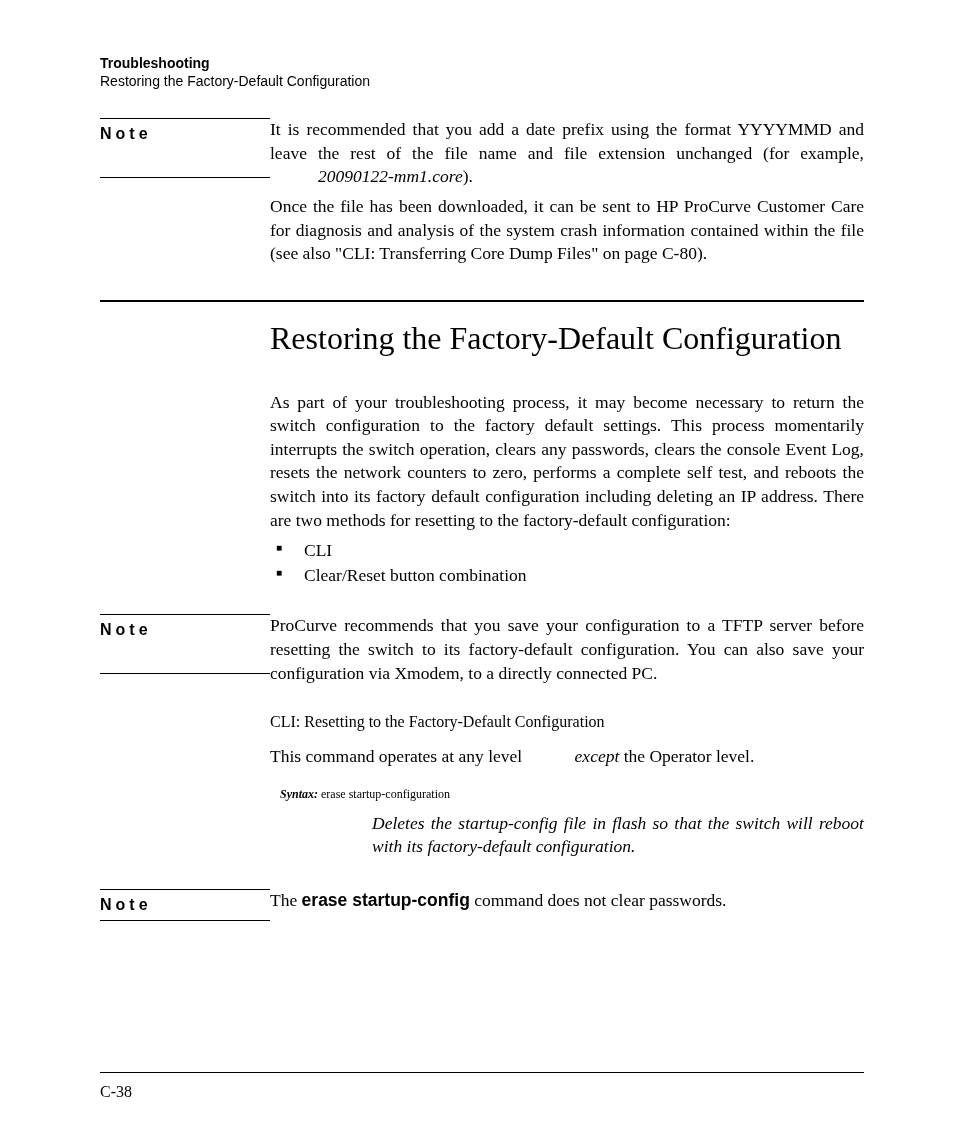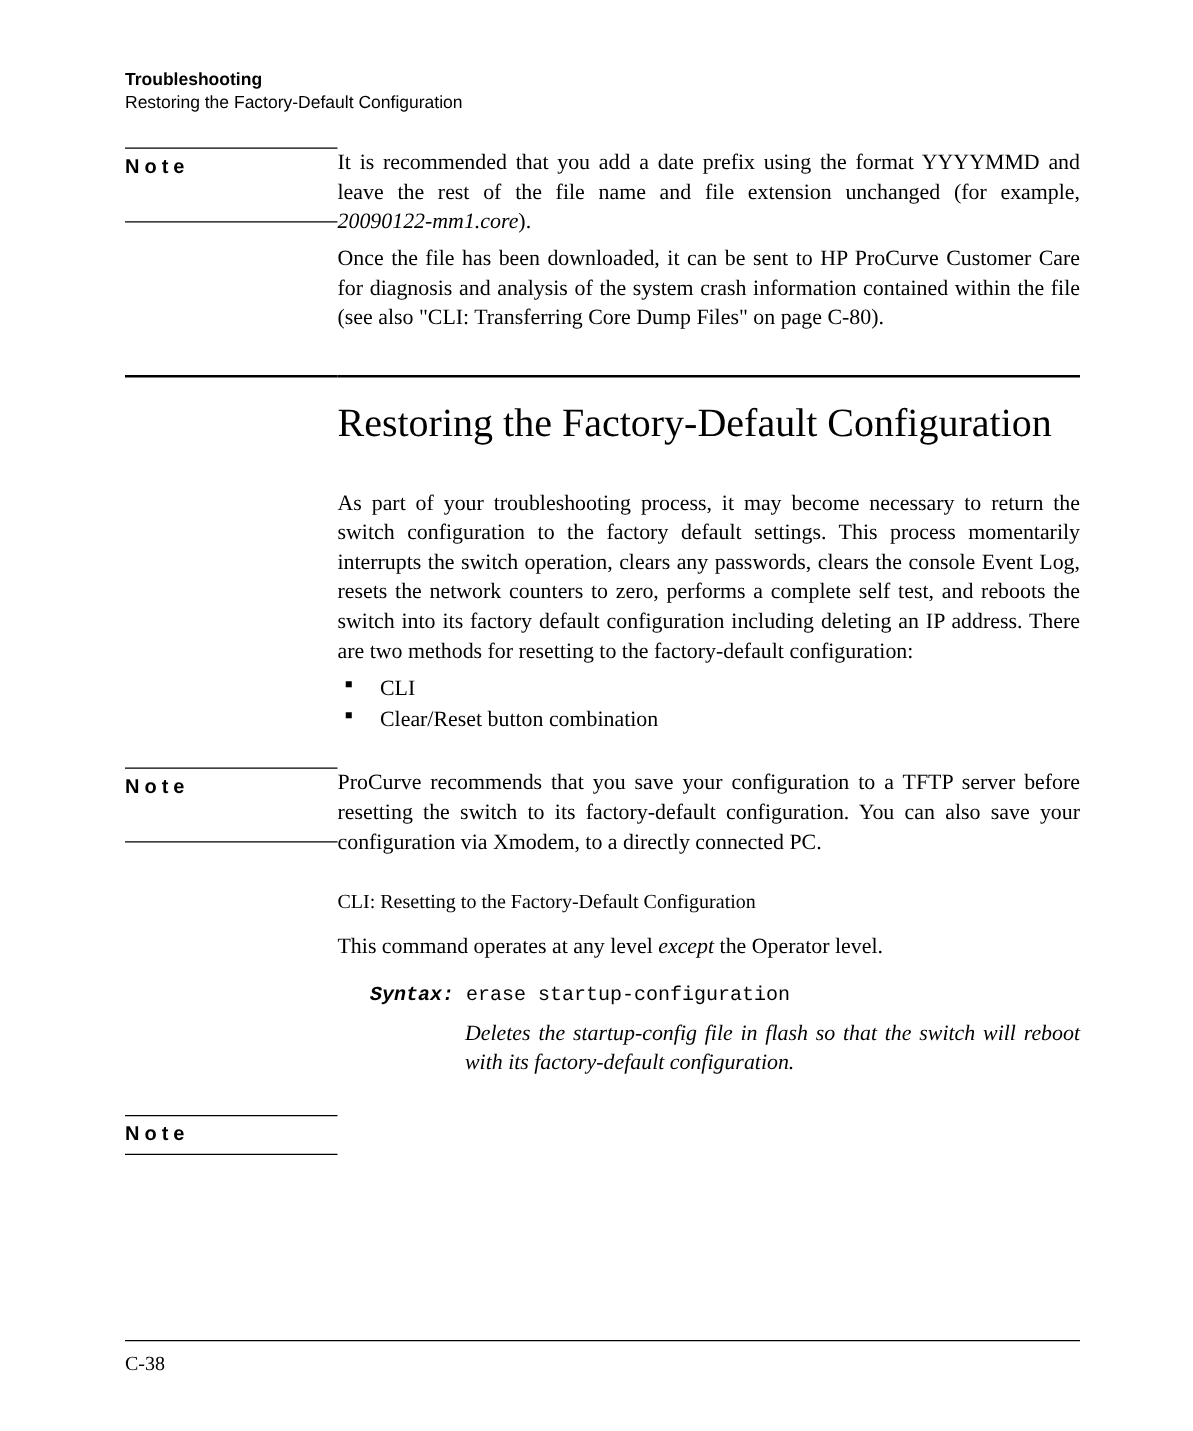--- a/index.html
+++ b/index.html
@@ -51,21 +51,21 @@
     font-weight: bold;
     font-size: 16px;
     letter-spacing: 4px;
   }
 
   .body-text {
     font-size: 17.5px;
     line-height: 1.35;
     text-align: justify;
   }
-  .body-text .ital { font-style: italic; }
+  .body-text .ital { font-style: italic; margin-left: 48px; }
   .body-text .bold-sans { font-family: Arial, Helvetica, sans-serif; font-weight: bold; }
 
   .after-note {
     margin-top: 6px;
   }
 
   .section-rule {
     display: flex;
     margin-top: 34px;
   }
@@ -104,23 +104,22 @@
     font-weight: normal;
     font-size: 16px;
     margin: 28px 0 14px 0;
   }
 
   .syntax-block {
     margin: 18px 0 0 10px;
     font-size: 17px;
   }
   .syntax-line {
-    font-family: Liberation Mono, monospace;
-    font-size: 16px;
-    margin-left: 16px;
+    font-family: Liberation Serif, serif;
+    font-size: 12px;
   }
   .syntax-line .kw { font-style: italic; font-weight: bold; }
   .syntax-desc {
     font-style: italic;
     margin: 10px 0 0 92px;
     line-height: 1.35;
   }
 
   .gap-24 { height: 24px; }
   .gap-30 { height: 30px; }
@@ -205,17 +204,20 @@
       </div>
     </div>
   </div>
 
   <div class="gap-30"></div>
 
   <div class="two-col note-block">
     <div class="side" style="min-height:28px;">
       <span class="note-label">Note</span>
     </div>
+    <div class="main body-text">
+      <span>The </span><span class="bold-sans">erase startup-config</span><span> command does not clear passwords.</span>
+    </div>
   </div>
 
   <div class="footer-rule"></div>
   <div class="footer">C-38</div>
 </div>
 
 </body></html>

